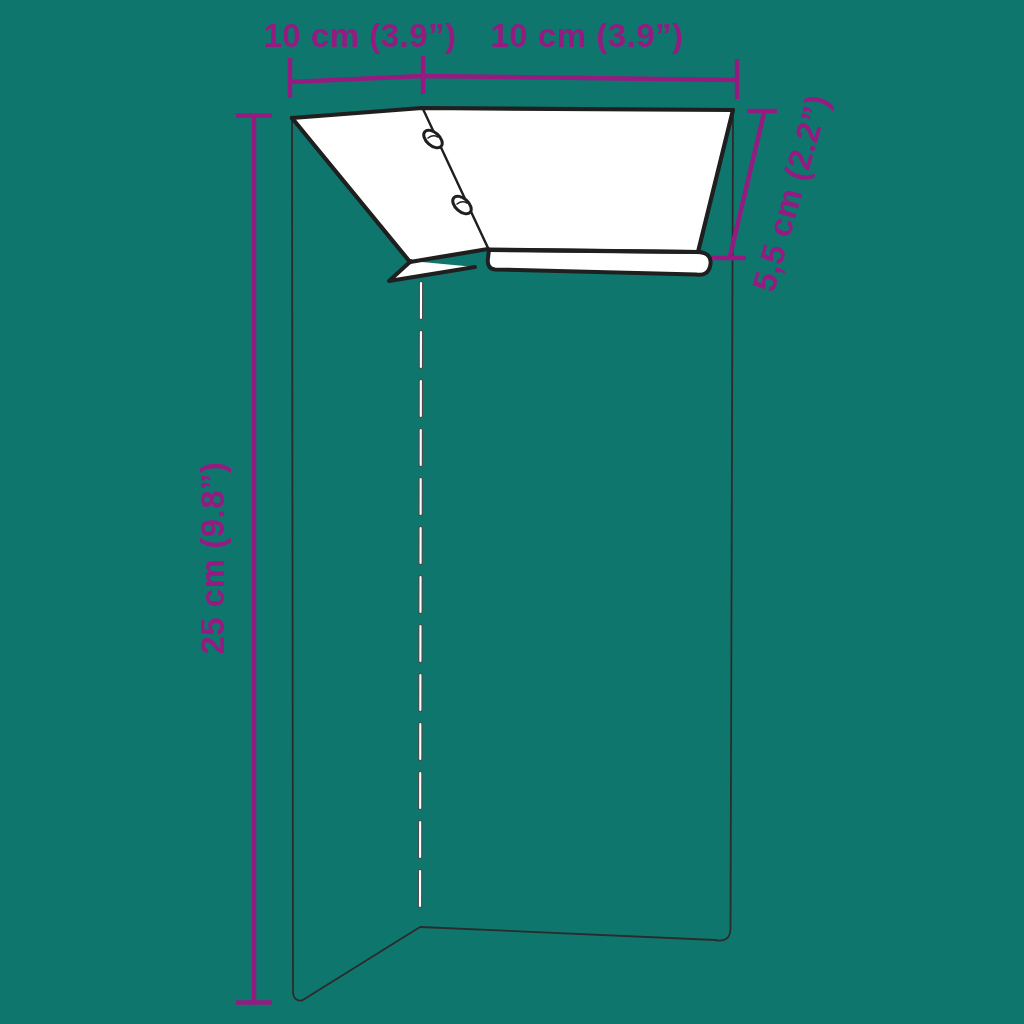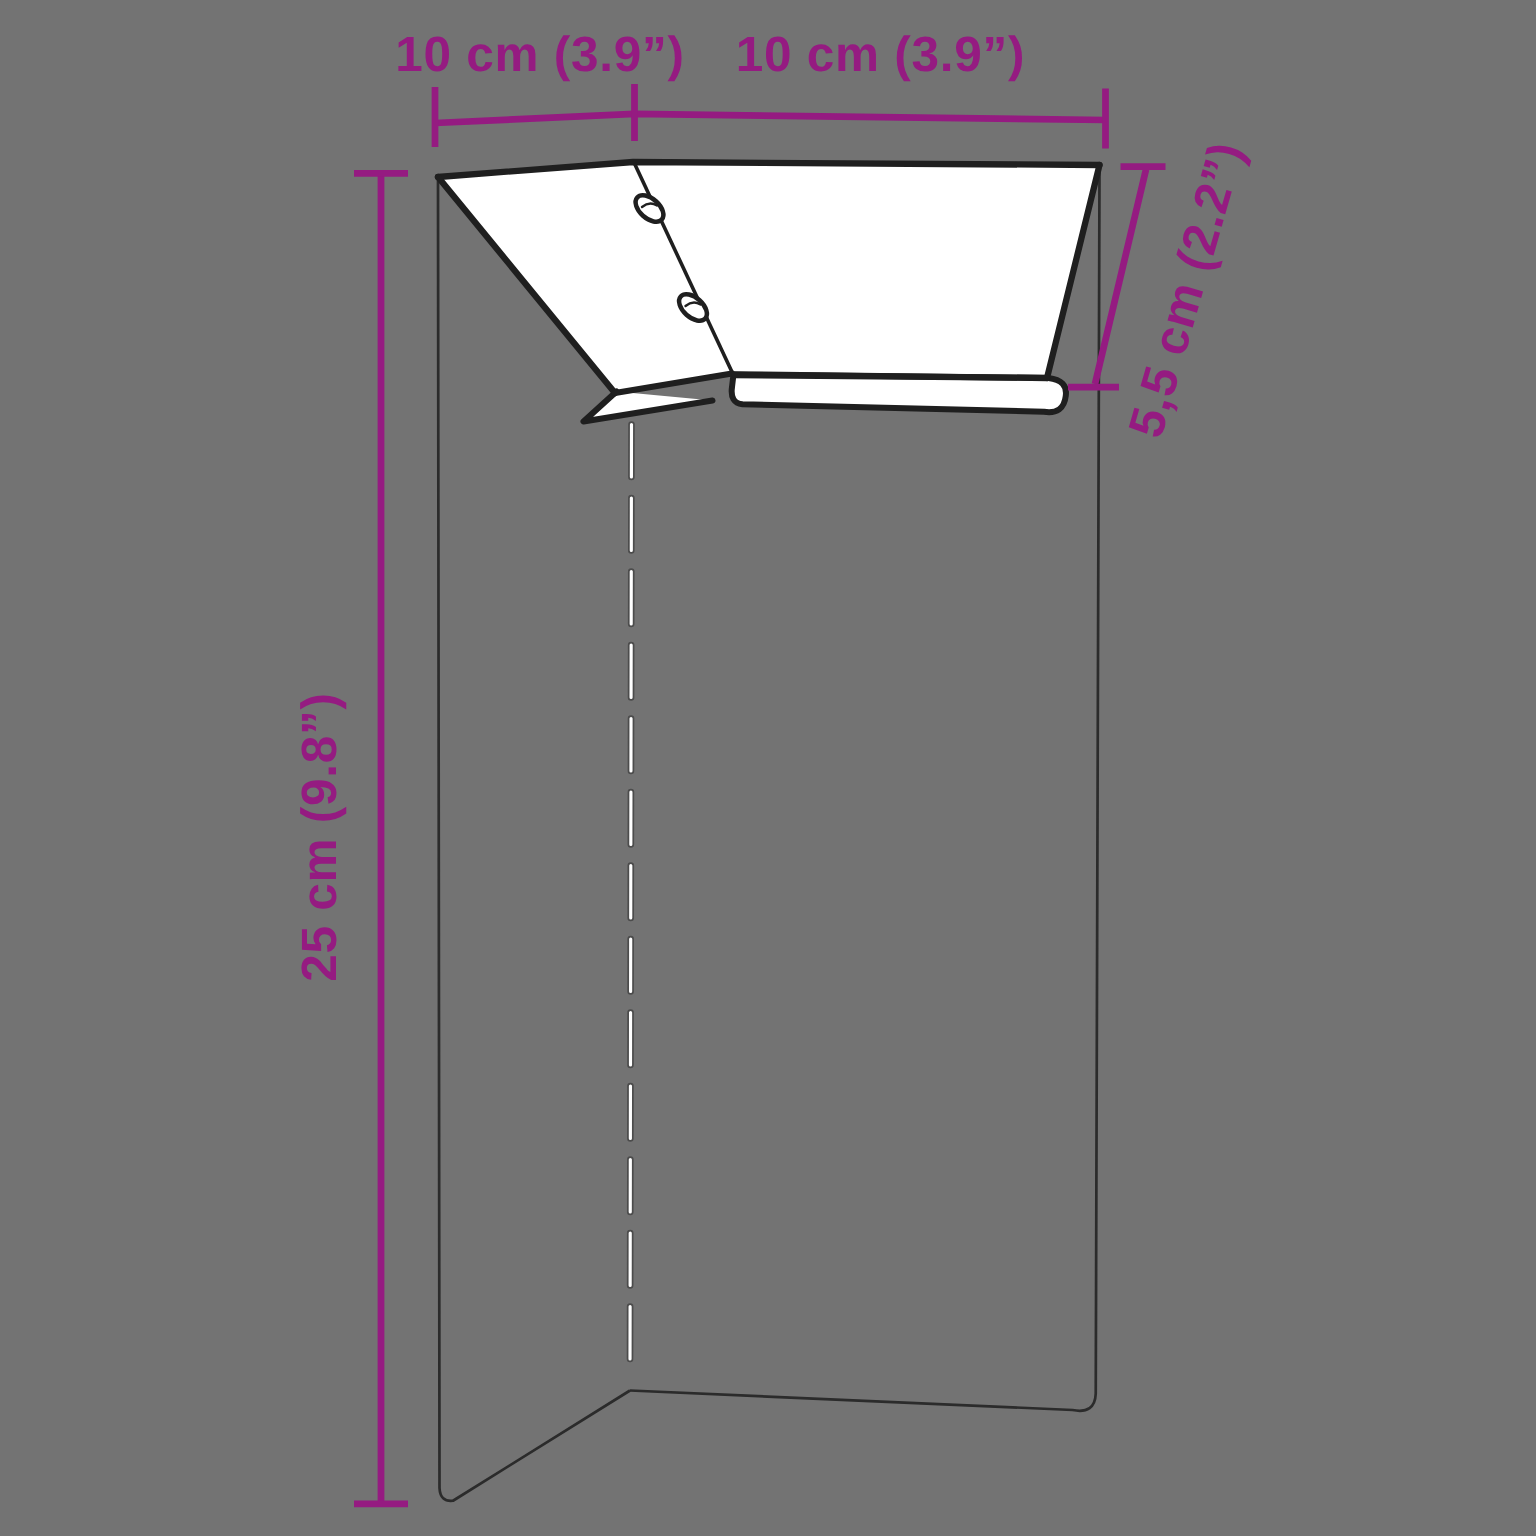--- a/index.html
+++ b/index.html
@@ -8,21 +8,21 @@
     background: #ffffff;
     width: 1024px;
     height: 1024px;
     overflow: hidden;
     font-family: "Liberation Sans", sans-serif;
   }
   .stage {
     position: relative;
     width: 1024px;
     height: 1024px;
-    background: #737373;
+    background: #0f766e;
   }
   svg { display: block; }
   .dim-stroke {
     stroke: #951b81;
     stroke-width: 4.5;
     fill: none;
     stroke-linecap: butt;
   }
   .dim-label {
     fill: #951b81;

